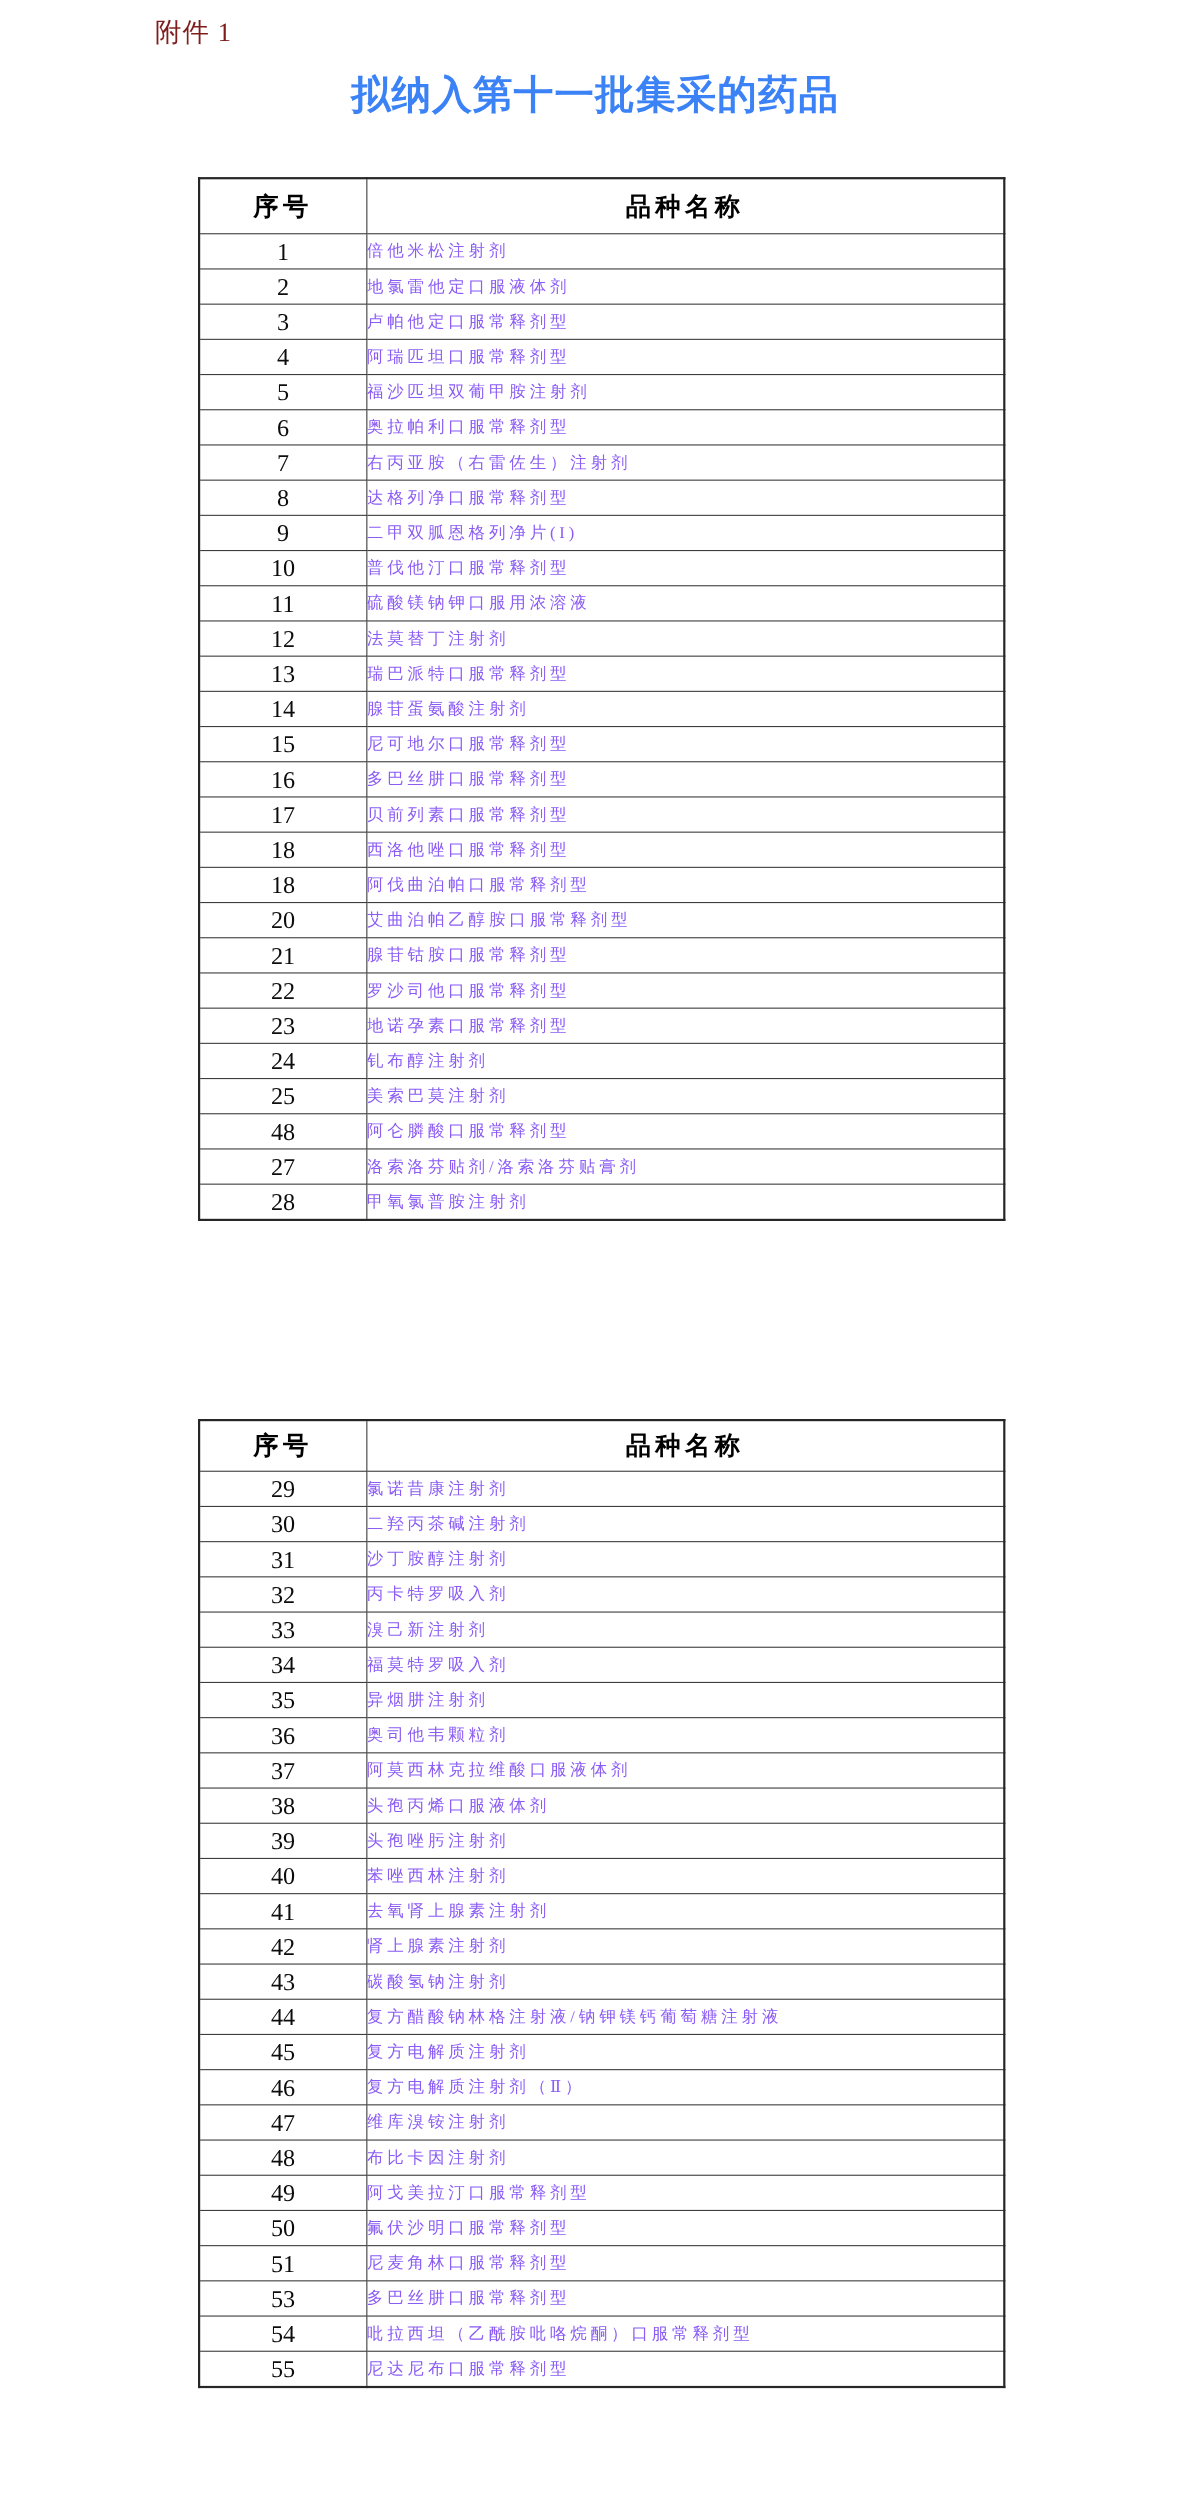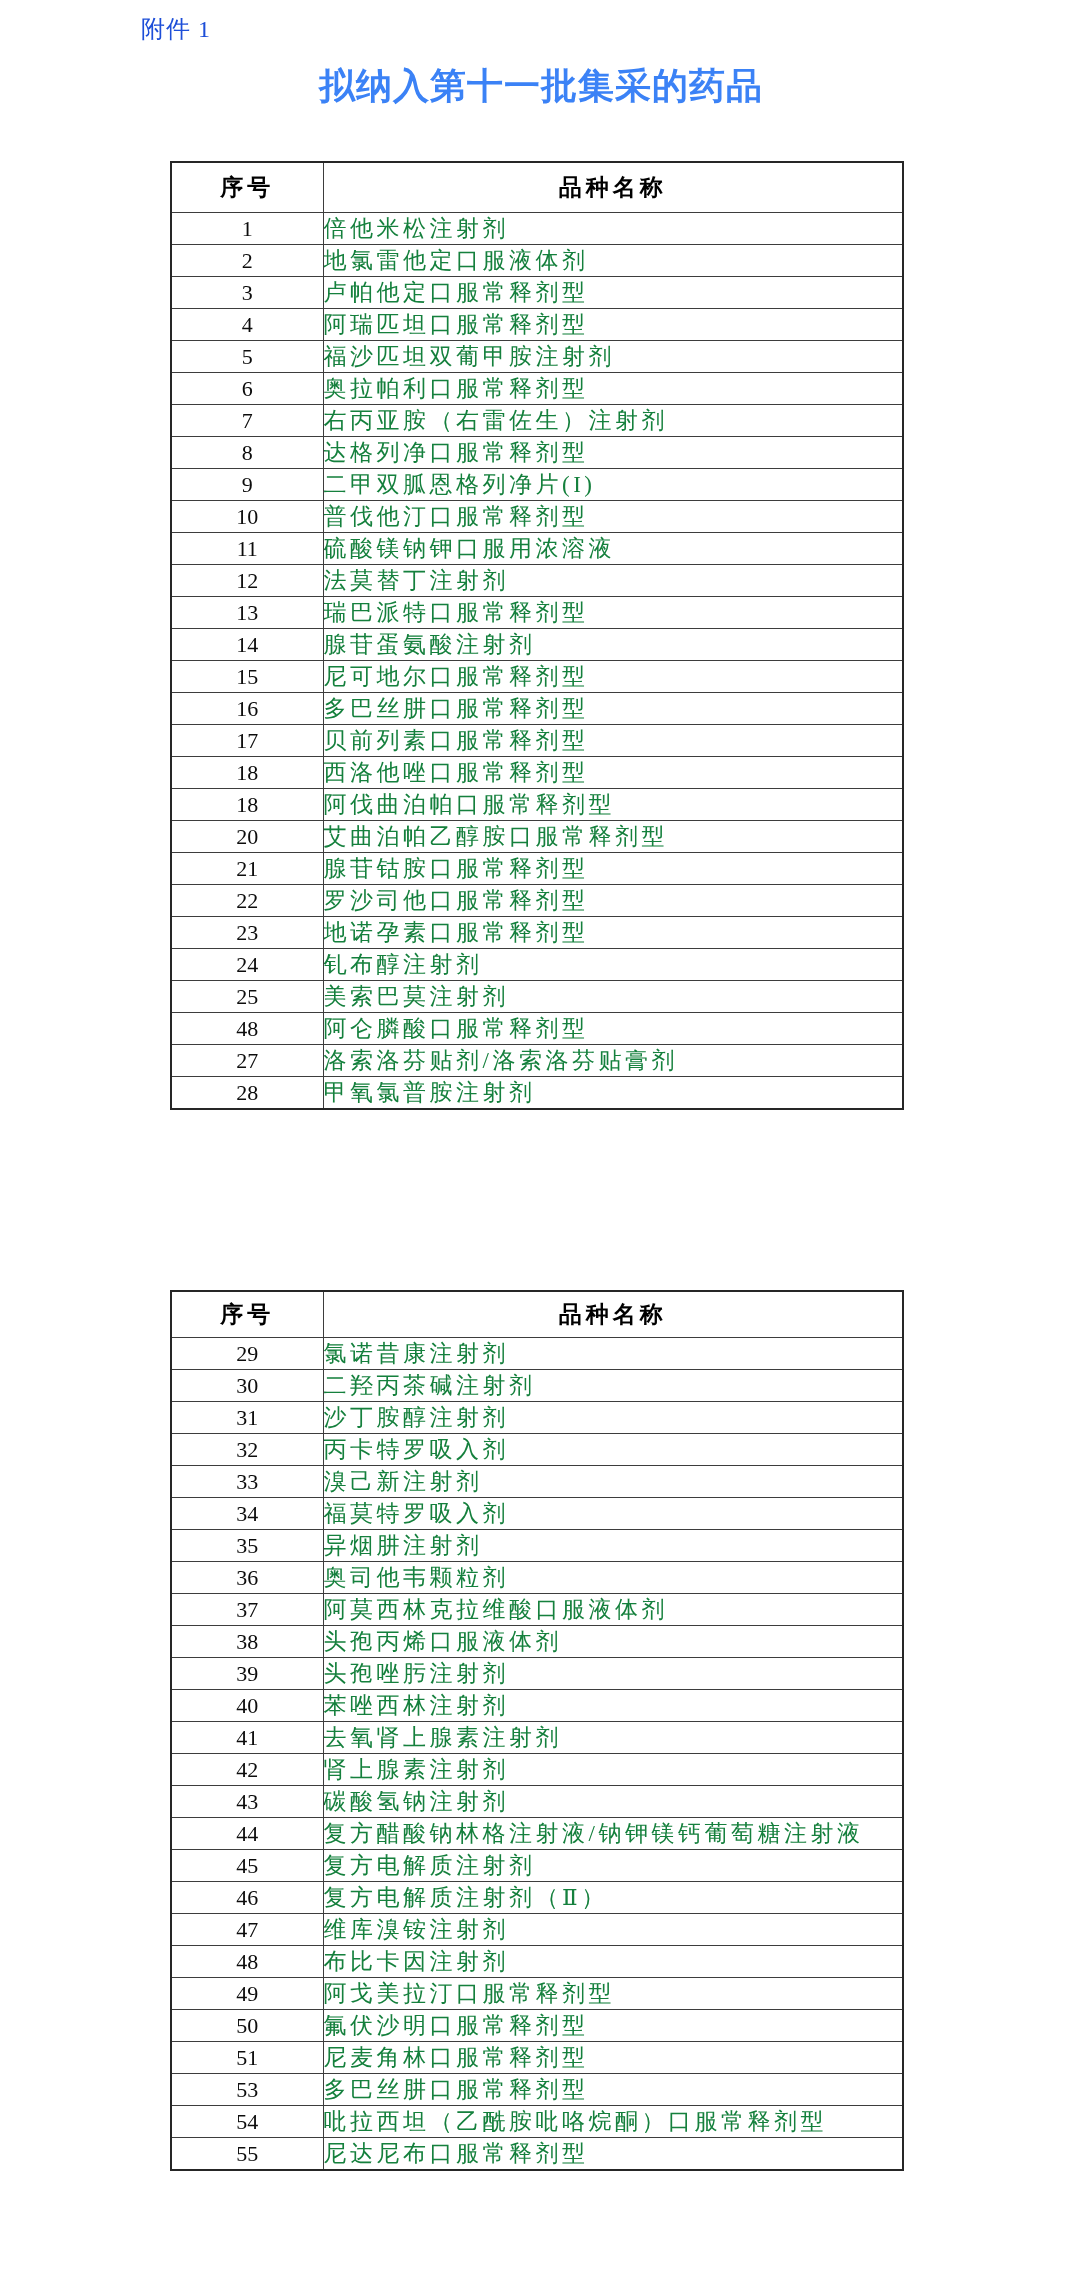--- a/index.html
+++ b/index.html
@@ -13,38 +13,38 @@
     height: 2287px;
     font-family: "Liberation Serif", "DejaVu Serif", serif;
     color: #111111;
   }
   .attachment-label {
     position: absolute;
     left: 141px;
     top: 13px;
     font-size: 24px;
     letter-spacing: 1px;
-    color: #1d4ed8;
+    color: #7f1d1d;
     white-space: nowrap;
   }
   .doc-title {
     position: absolute;
     left: 175px;
     width: 732px;
     top: 62px;
     text-align: center;
     font-size: 36px;
     font-weight: bold;
     letter-spacing: 1px;
     color: #3b82f6;
     white-space: nowrap;
   }
   table.drug-table {
     position: absolute;
-    left: 170px;
+    left: 180px;
     width: 732px;
     border-collapse: collapse;
     table-layout: fixed;
     background: #ffffff;
     border: 2px solid #262626;
   }
   #table-1 { top: 161px; }
   #table-2 { top: 1290px; }
   table.drug-table th,
   table.drug-table td {
@@ -70,23 +70,23 @@
   }
   td.c-idx {
     text-align: center;
     font-size: 22px;
     letter-spacing: 0;
     color: #0c0c0c;
   }
   td.c-name {
     text-align: left;
     padding-left: 11px;
-    font-size: 23px;
+    font-size: 15px;
     letter-spacing: 3.5px;
-    color: #15803d;
+    color: #8b5cf6;
   }
 </style>
 </head>
 <body>
 
 <div class="attachment-label">附件 1</div>
 
 <div class="doc-title">拟纳入第十一批集采的药品</div>
 
 <table class="drug-table" id="table-1">

